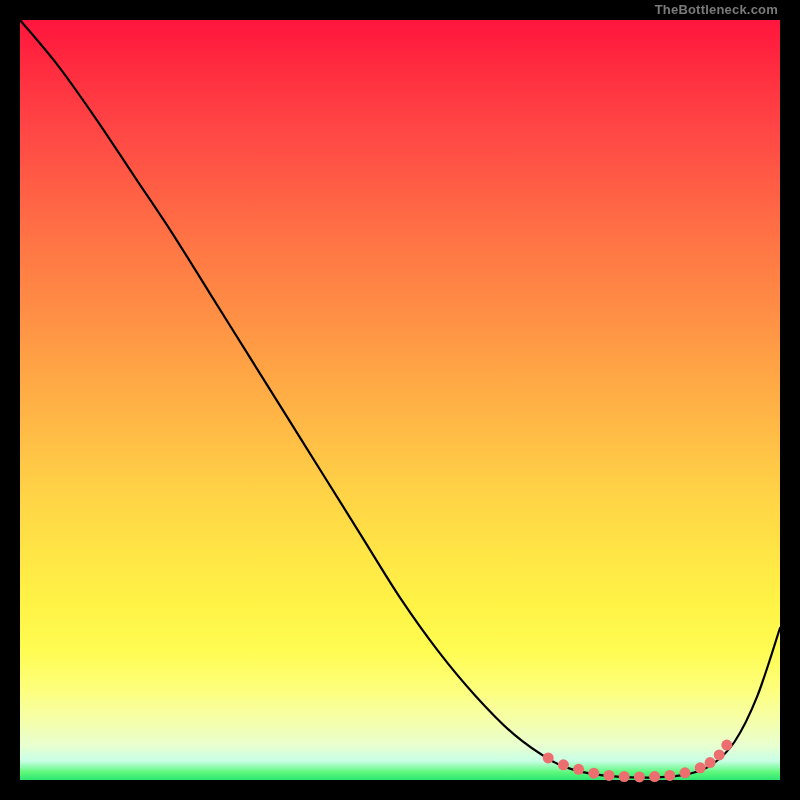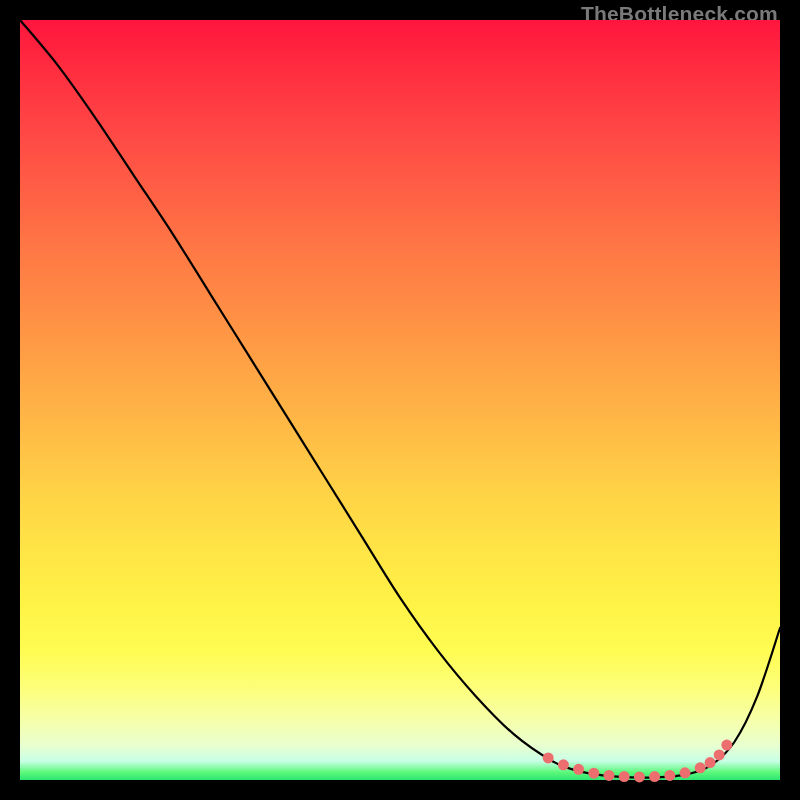--- a/index.html
+++ b/index.html
@@ -51,21 +51,21 @@
     top: 0;
     width: 760px;
     height: 760px;
     overflow: visible;
   }
   .watermark {
     position: absolute;
     top: 2px;
     right: 22px;
     font-family: Arial, Helvetica, sans-serif;
-    font-size: 21px;
+    font-size: 13px;
     font-weight: 600;
     color: #7a7a7a;
     letter-spacing: 0.2px;
   }
 </style>
 </head>
 <body>
 
 <div class="watermark">TheBottleneck.com</div>
 

